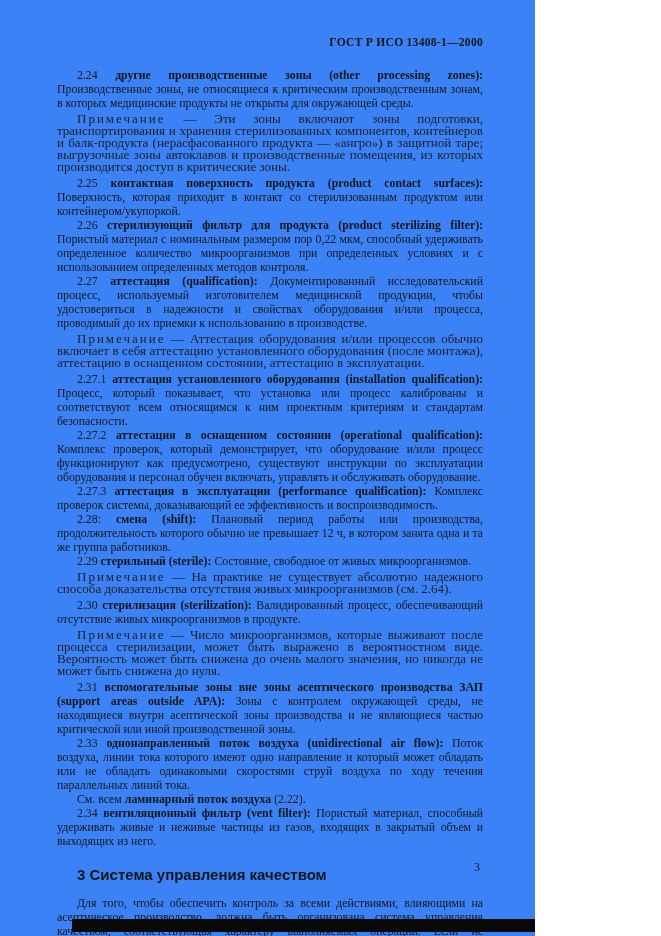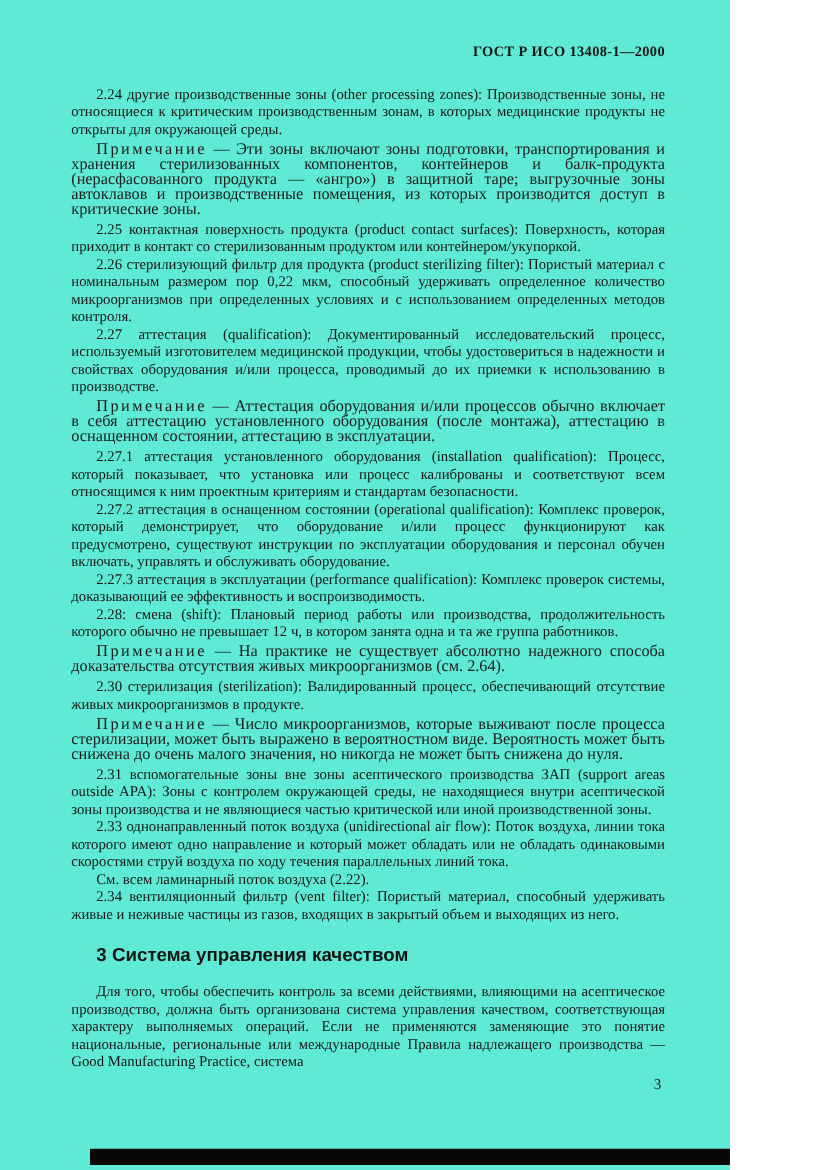--- a/index.html
+++ b/index.html
@@ -1,21 +1,21 @@
 <!DOCTYPE html>
 <html><head>
 <meta charset="utf-8">
 <style>
   * { box-sizing: border-box; }
   html, body { margin: 0; padding: 0; background: #ffffff; }
   .page {
     position: relative;
-    width: 584px;
+    width: 535px;
     height: 936px;
-    background: #5eead4;
+    background: #3b82f6;
     font-family: "Liberation Serif", "DejaVu Serif", serif;
     color: #161616;
     overflow: hidden;
   }
   .content {
     position: absolute;
     left: 57px;
     right: 52px;
     top: 36px;
   }
@@ -35,21 +35,21 @@
   }
   .note {
     font-size: 13px;
     line-height: 12px;
     text-align: justify;
     text-indent: 20px;
     margin: 3px 0;
     color: #1d1d1d;
   }
   .note-label { letter-spacing: 2px; }
-  .term { font-weight: normal; }
+  .term { font-weight: bold; }
   .section-heading {
     font-family: "Liberation Sans", "DejaVu Sans", sans-serif;
     font-size: 15px;
     font-weight: bold;
     margin: 18px 0 13px 20px;
     text-align: left;
   }
   .page-number {
     position: absolute;
     right: 55px;
@@ -86,20 +86,21 @@
     <p class="note"><span class="note-label">Примечание</span> <span>— Аттестация оборудования и/или процессов обычно включает в себя аттестацию установленного оборудования (после монтажа), аттестацию в оснащенном состоянии, аттестацию в эксплуатации.</span></p>
 
     <p class="para"><span>2.27.1</span> <b class="term">аттестация установленного оборудования (installation qualification):</b> <span>Процесс, который показывает, что установка или процесс калиброваны и соответствуют всем относящимся к ним проектным критериям и стандартам безопасности.</span></p>
 
     <p class="para"><span>2.27.2</span> <b class="term">аттестация в оснащенном состоянии (operational qualification):</b> <span>Комплекс проверок, который демонстрирует, что оборудование и/или процесс функционируют как предусмотрено, существуют инструкции по эксплуатации оборудования и персонал обучен включать, управлять и обслуживать оборудование.</span></p>
 
     <p class="para"><span>2.27.3</span> <b class="term">аттестация в эксплуатации (performance qualification):</b> <span>Комплекс проверок системы, доказывающий ее эффективность и воспроизводимость.</span></p>
 
     <p class="para"><span>2.28:</span> <b class="term">смена (shift):</b> <span>Плановый период работы или производства, продолжительность которого обычно не превышает 12 ч, в котором занята одна и та же группа работников.</span></p>
 
+    <p class="para"><span>2.29</span> <b class="term">стерильный (sterile):</b> <span>Состояние, свободное от живых микроорганизмов.</span></p>
 
     <p class="note"><span class="note-label">Примечание</span> <span>— На практике не существует абсолютно надежного способа доказательства отсутствия живых микроорганизмов (см. 2.64).</span></p>
 
     <p class="para"><span>2.30</span> <b class="term">стерилизация (sterilization):</b> <span>Валидированный процесс, обеспечивающий отсутствие живых микроорганизмов в продукте.</span></p>
 
     <p class="note"><span class="note-label">Примечание</span> <span>— Число микроорганизмов, которые выживают после процесса стерилизации, может быть выражено в вероятностном виде. Вероятность может быть снижена до очень малого значения, но никогда не может быть снижена до нуля.</span></p>
 
     <p class="para"><span>2.31</span> <b class="term">вспомогательные зоны вне зоны асептического производства ЗАП (support areas outside APA):</b> <span>Зоны с контролем окружающей среды, не находящиеся внутри асептической зоны производства и не являющиеся частью критической или иной производственной зоны.</span></p>
 
 

